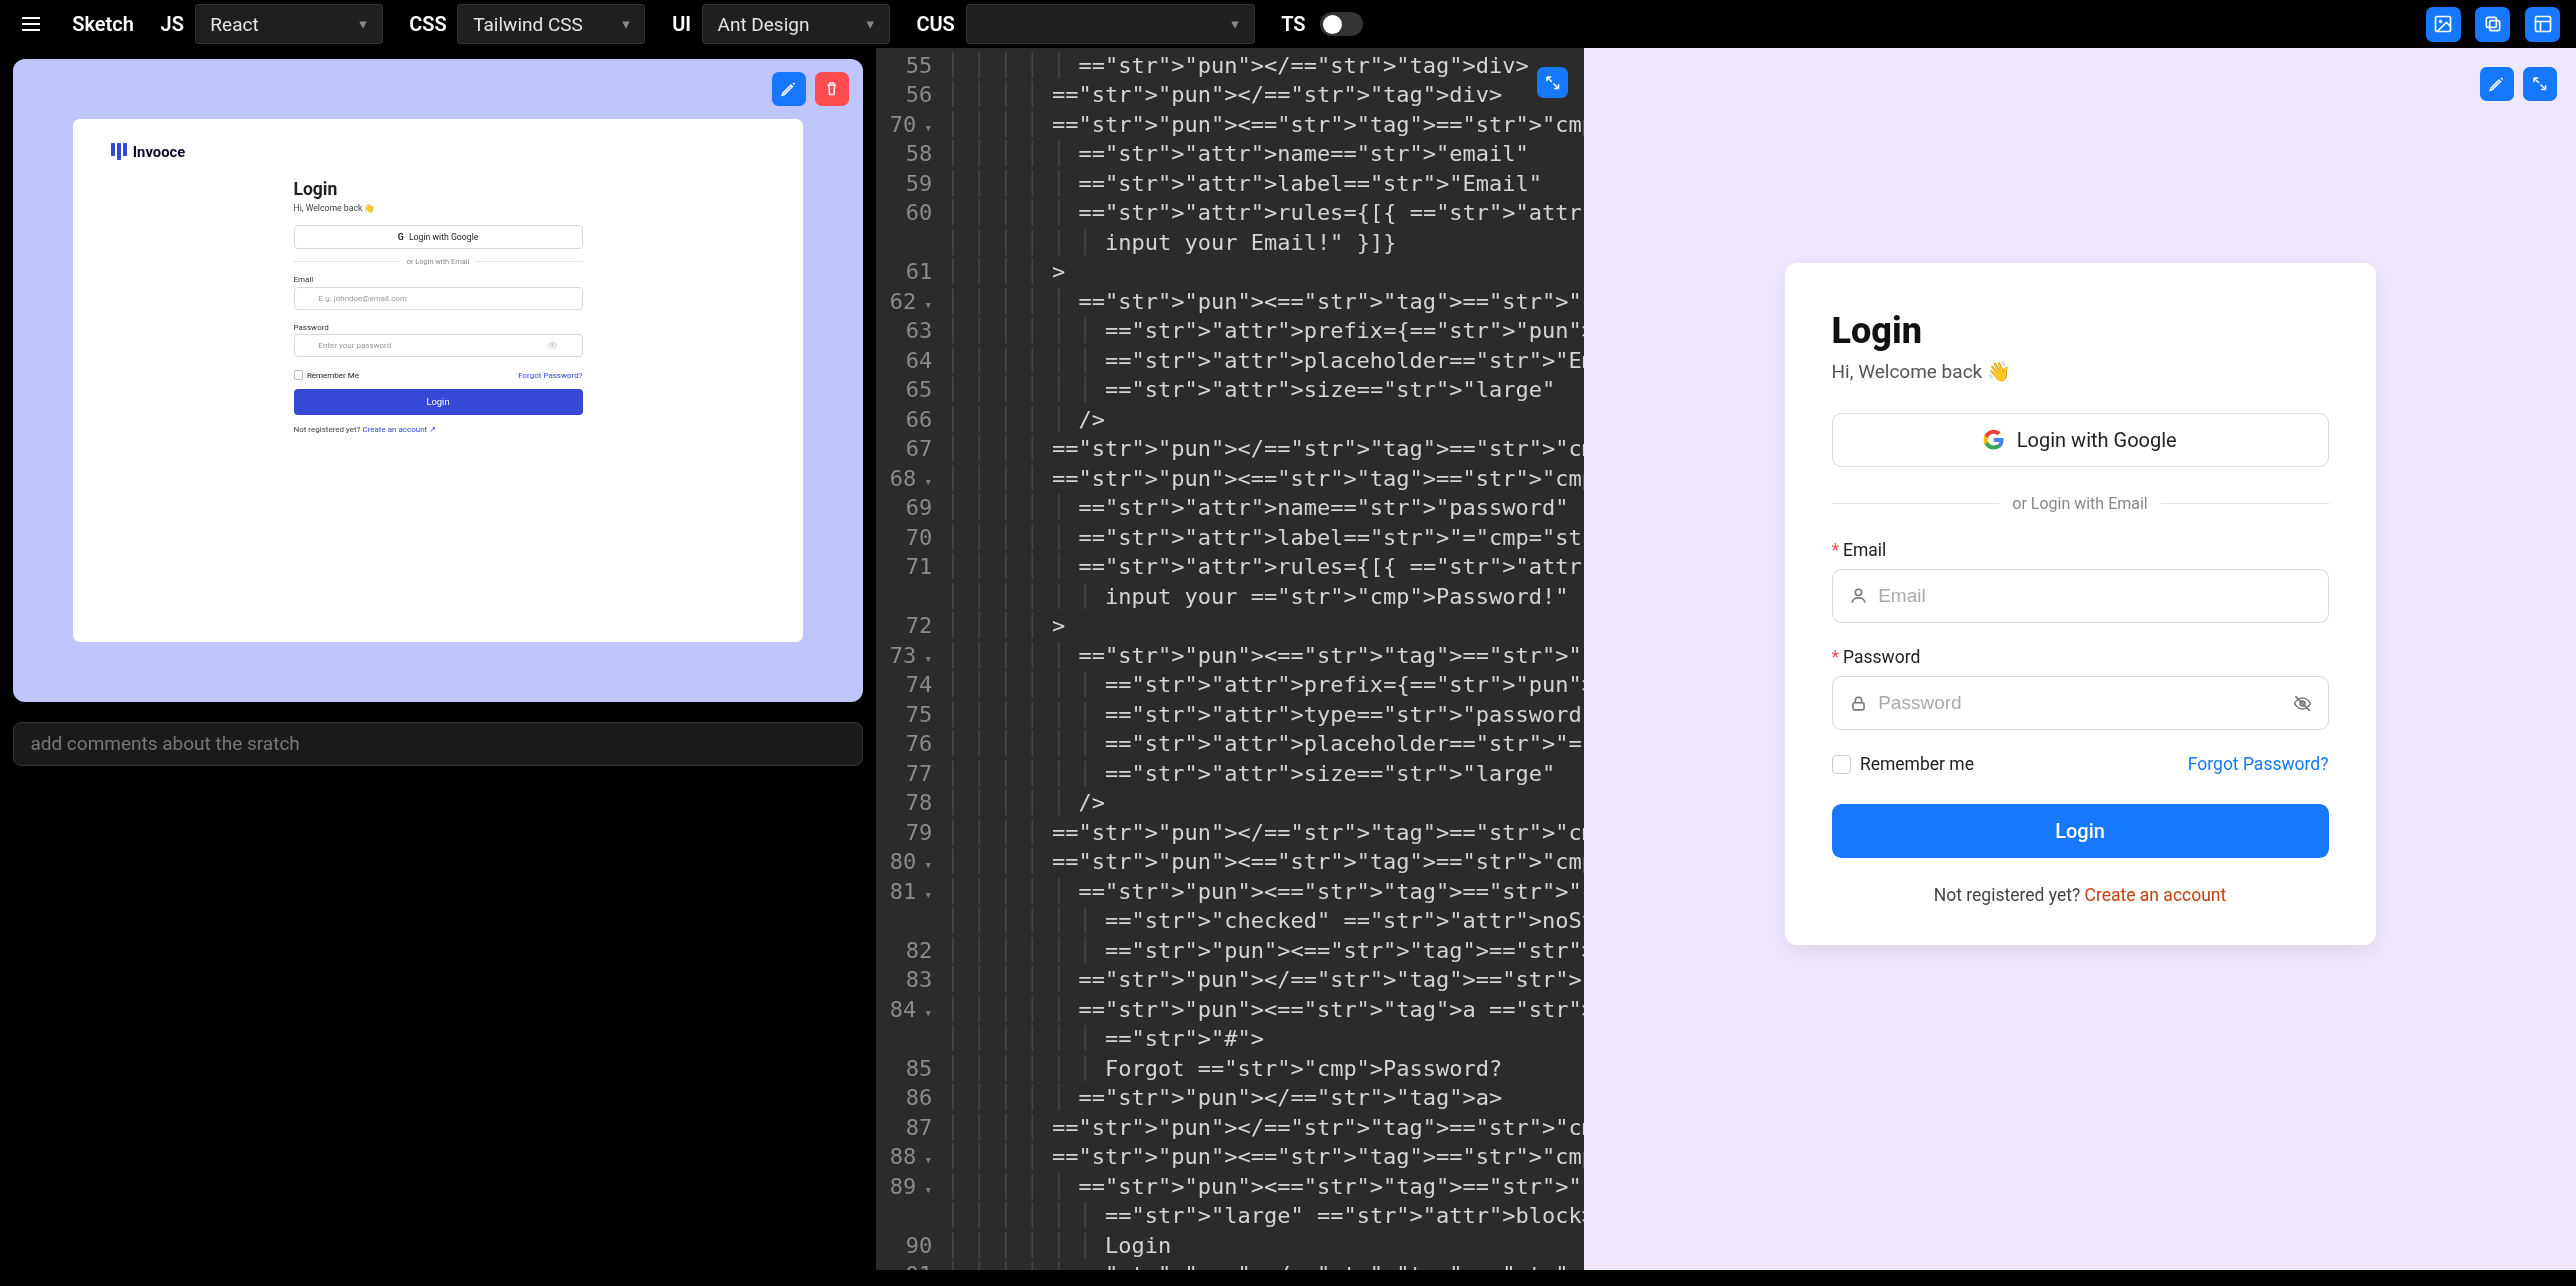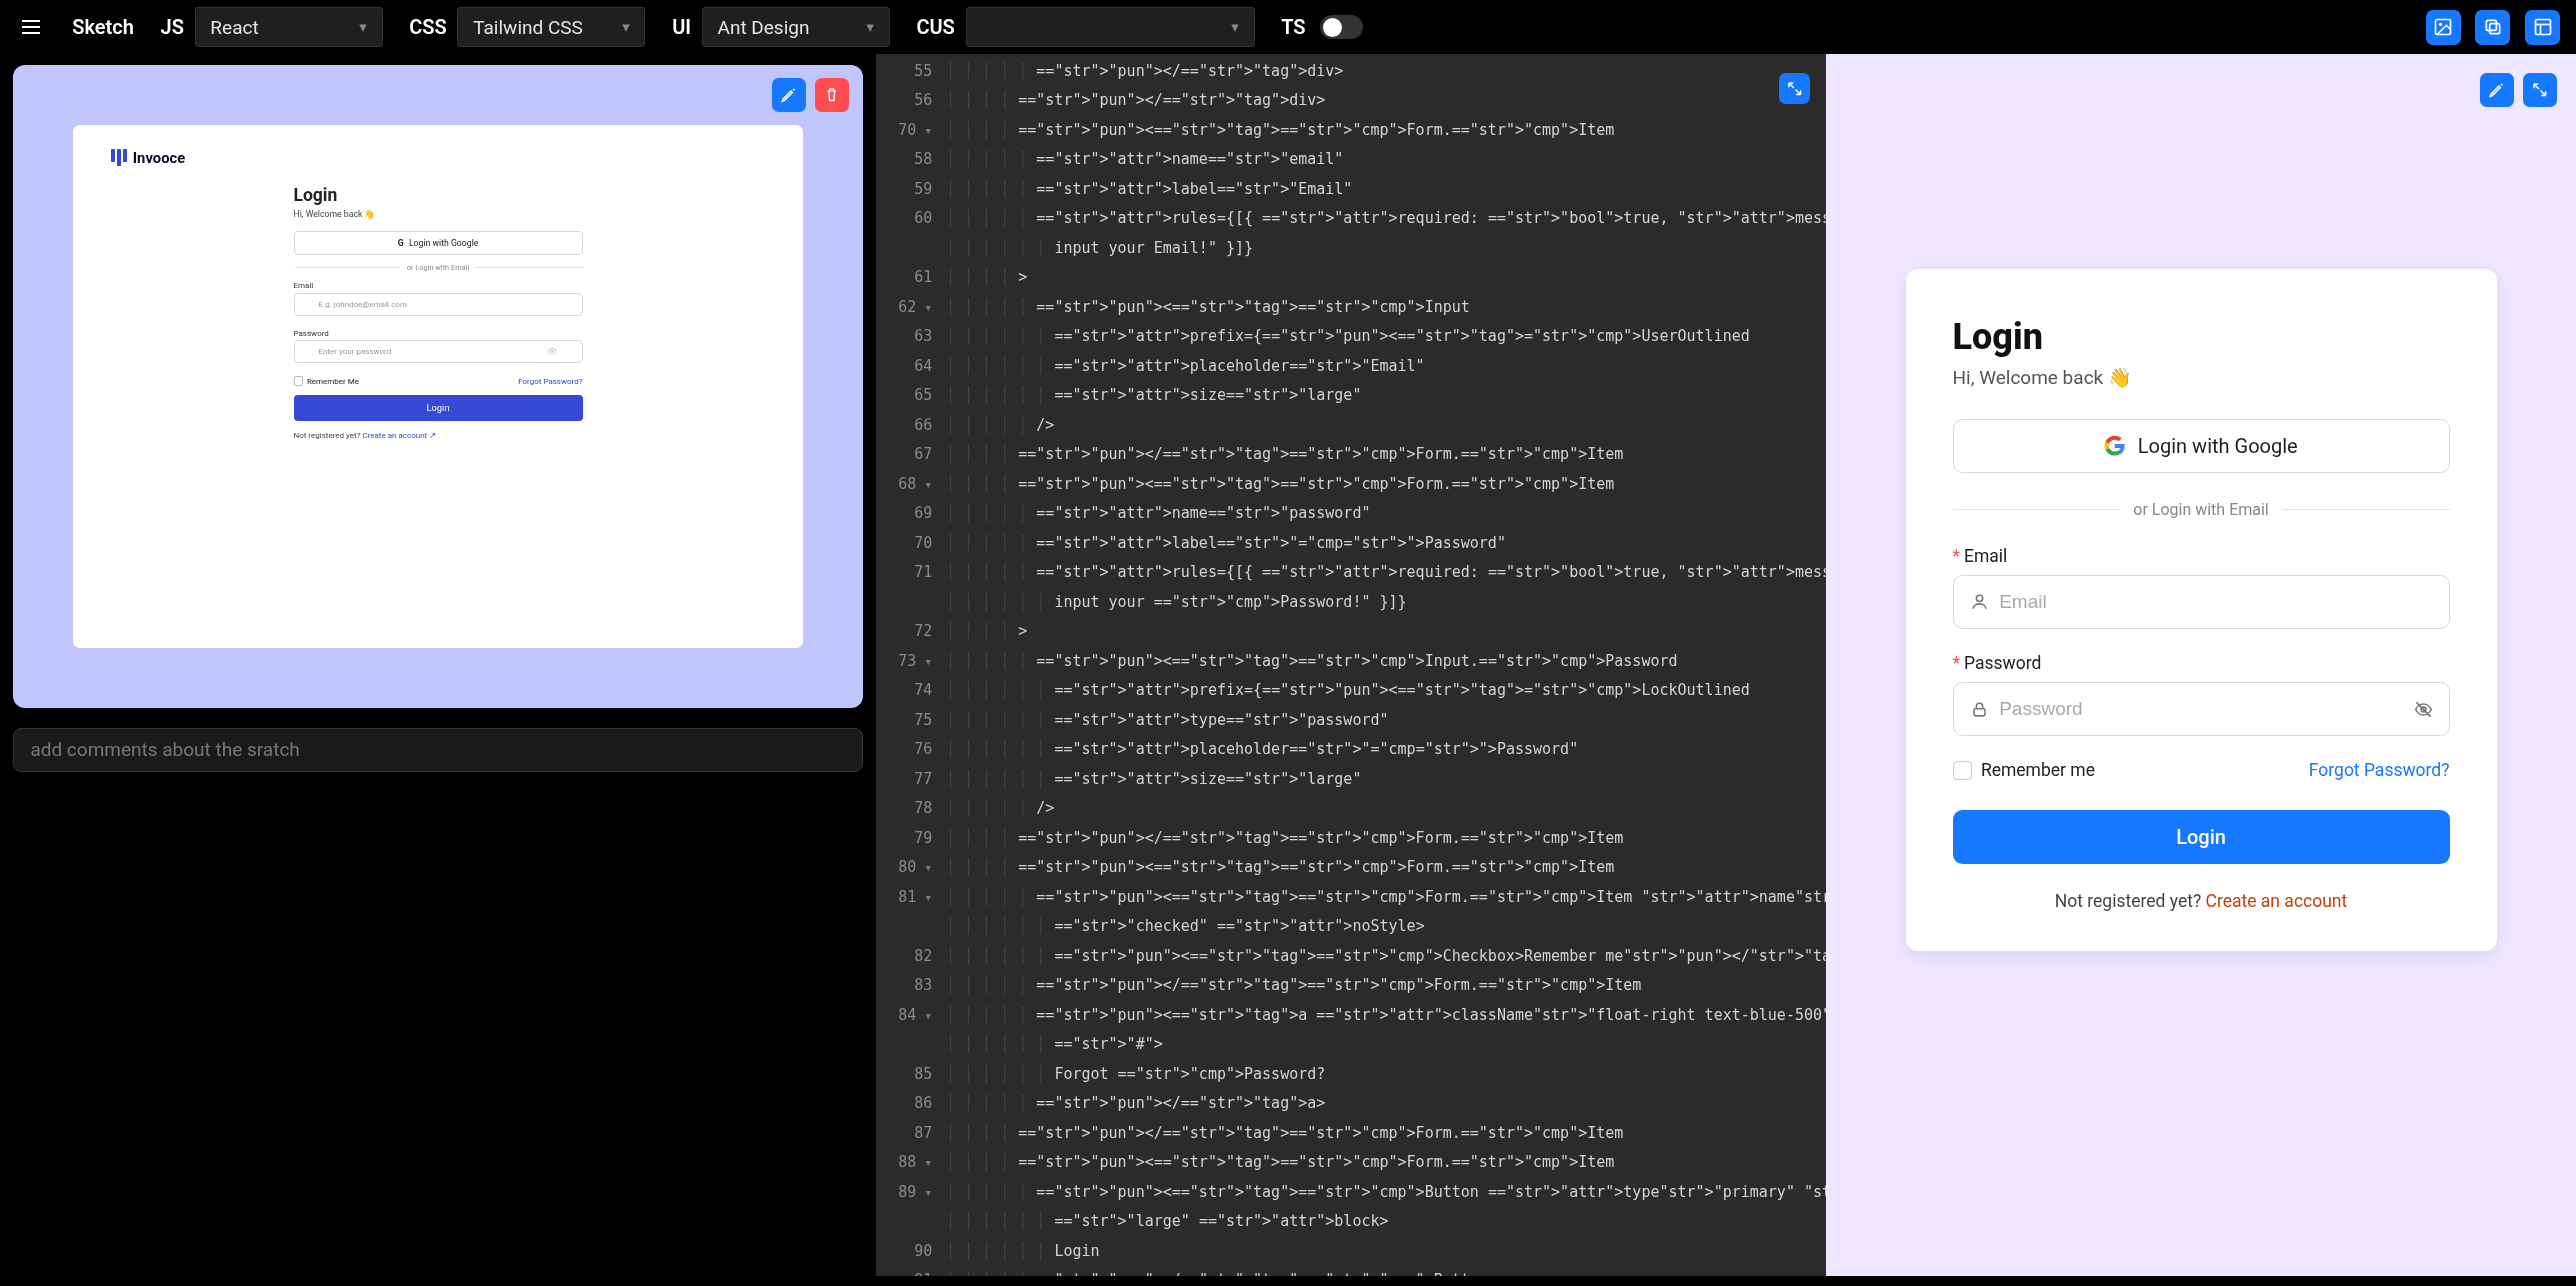--- a/index.html
+++ b/index.html
@@ -6,21 +6,21 @@
 body {
   font-family: -apple-system, BlinkMacSystemFont, "Segoe UI", Roboto, sans-serif;
   background: #000;
   width: 2576px;
   height: 1286px;
   overflow: hidden;
 }
 
 
 .toolbar {
-  height: 54px;
+  height: 48px;
   background: #000;
   display: flex;
   align-items: center;
   padding: 0 16px;
   gap: 10.7px;
 }
 .hamburger {
   width: 29.5px; height: 29.5px;
   display: flex; align-items: center; justify-content: center;
   cursor: pointer;
@@ -151,25 +151,25 @@
 }
 .make-real{
   background:#1677ff;border-radius:8px;height:60px;
   display:flex;align-items:center;justify-content:center;gap:10.7px;
   color:#fff;font-size:24px;font-weight:500;cursor:pointer;
 }
 .make-real svg{width:23px;height:23px;fill:#fff;}
 
 
 .code {
-  width: 950px;
+  width: 708px;
   background:#2b2b2b;
   position:relative;
   font-family: "Menlo","Consolas",monospace;
-  font-size: 15px;
+  font-size: 22px;
   line-height: 29.5px;
   overflow:hidden;
 }
 .code-expand{
   position:absolute;top:19px;right:16px;
   width:31px;height:31px;border-radius:6.7px;background:#1677ff;
   display:flex;align-items:center;justify-content:center;cursor:pointer;
 }
 .code-expand svg{width:17.5px;height:17.5px;fill:#fff;}
 .gutter{

